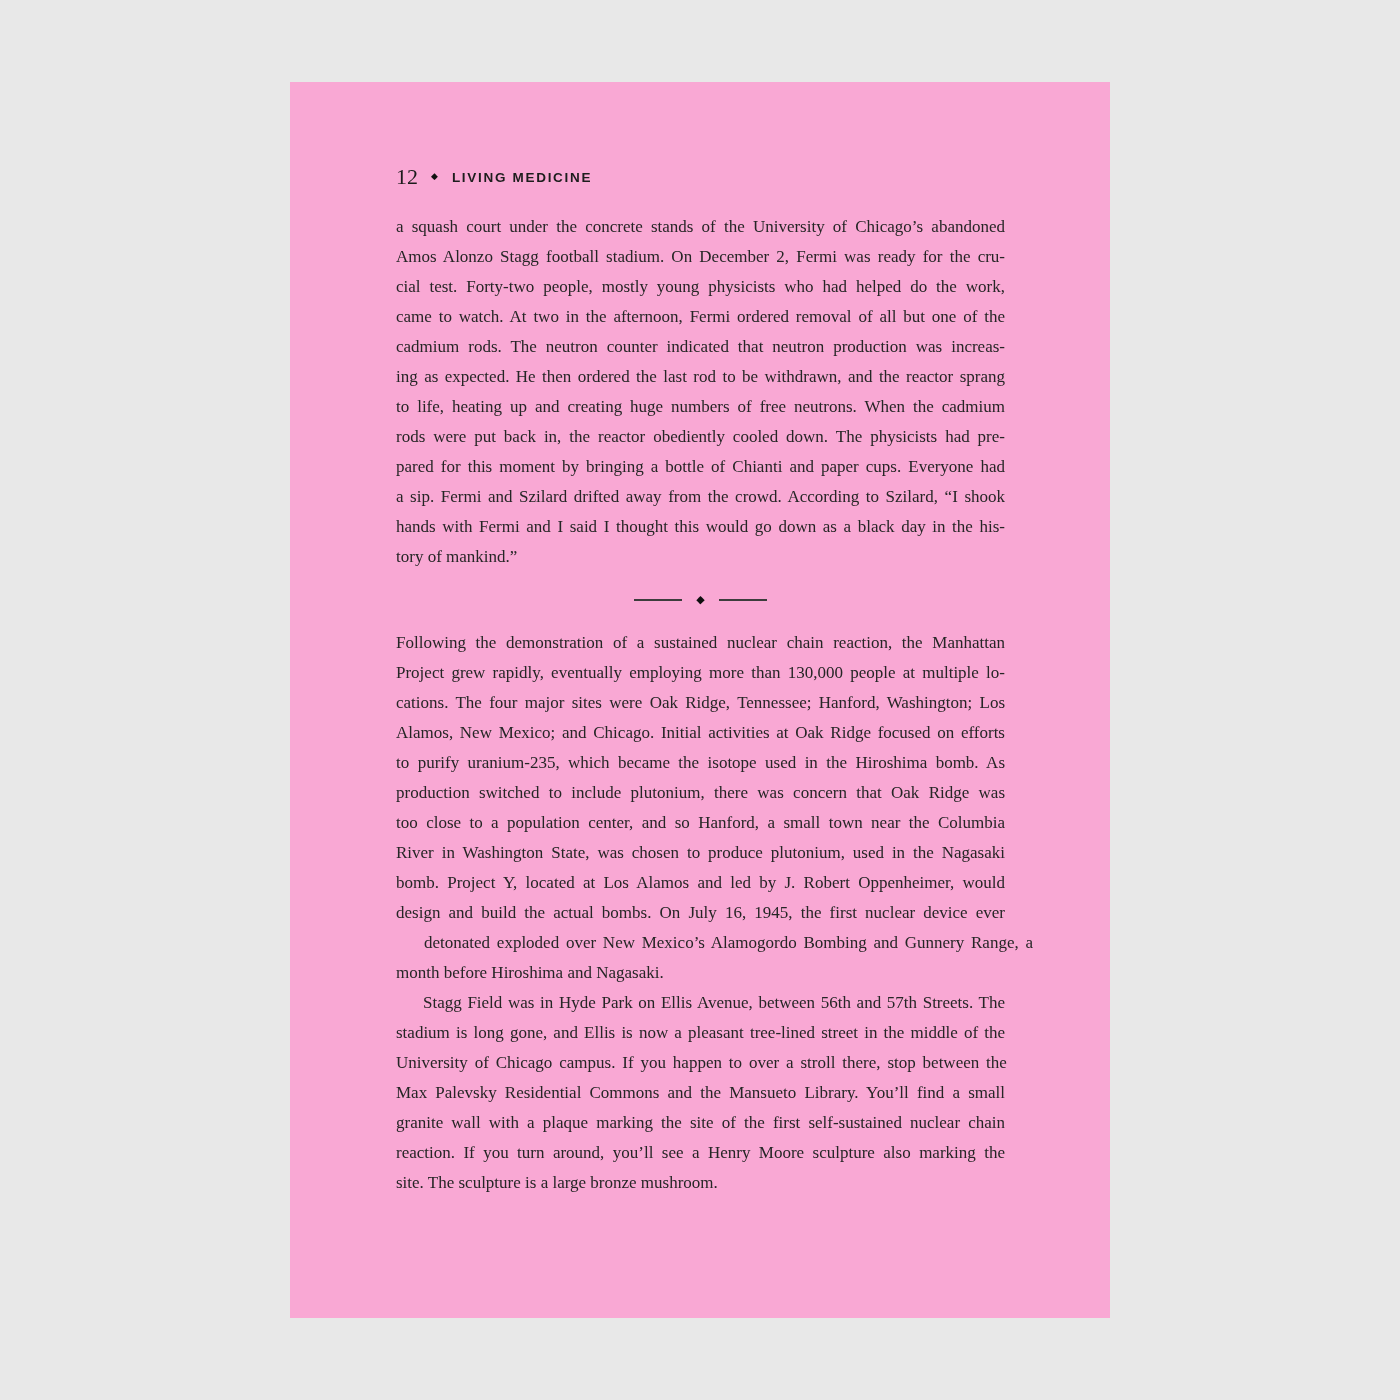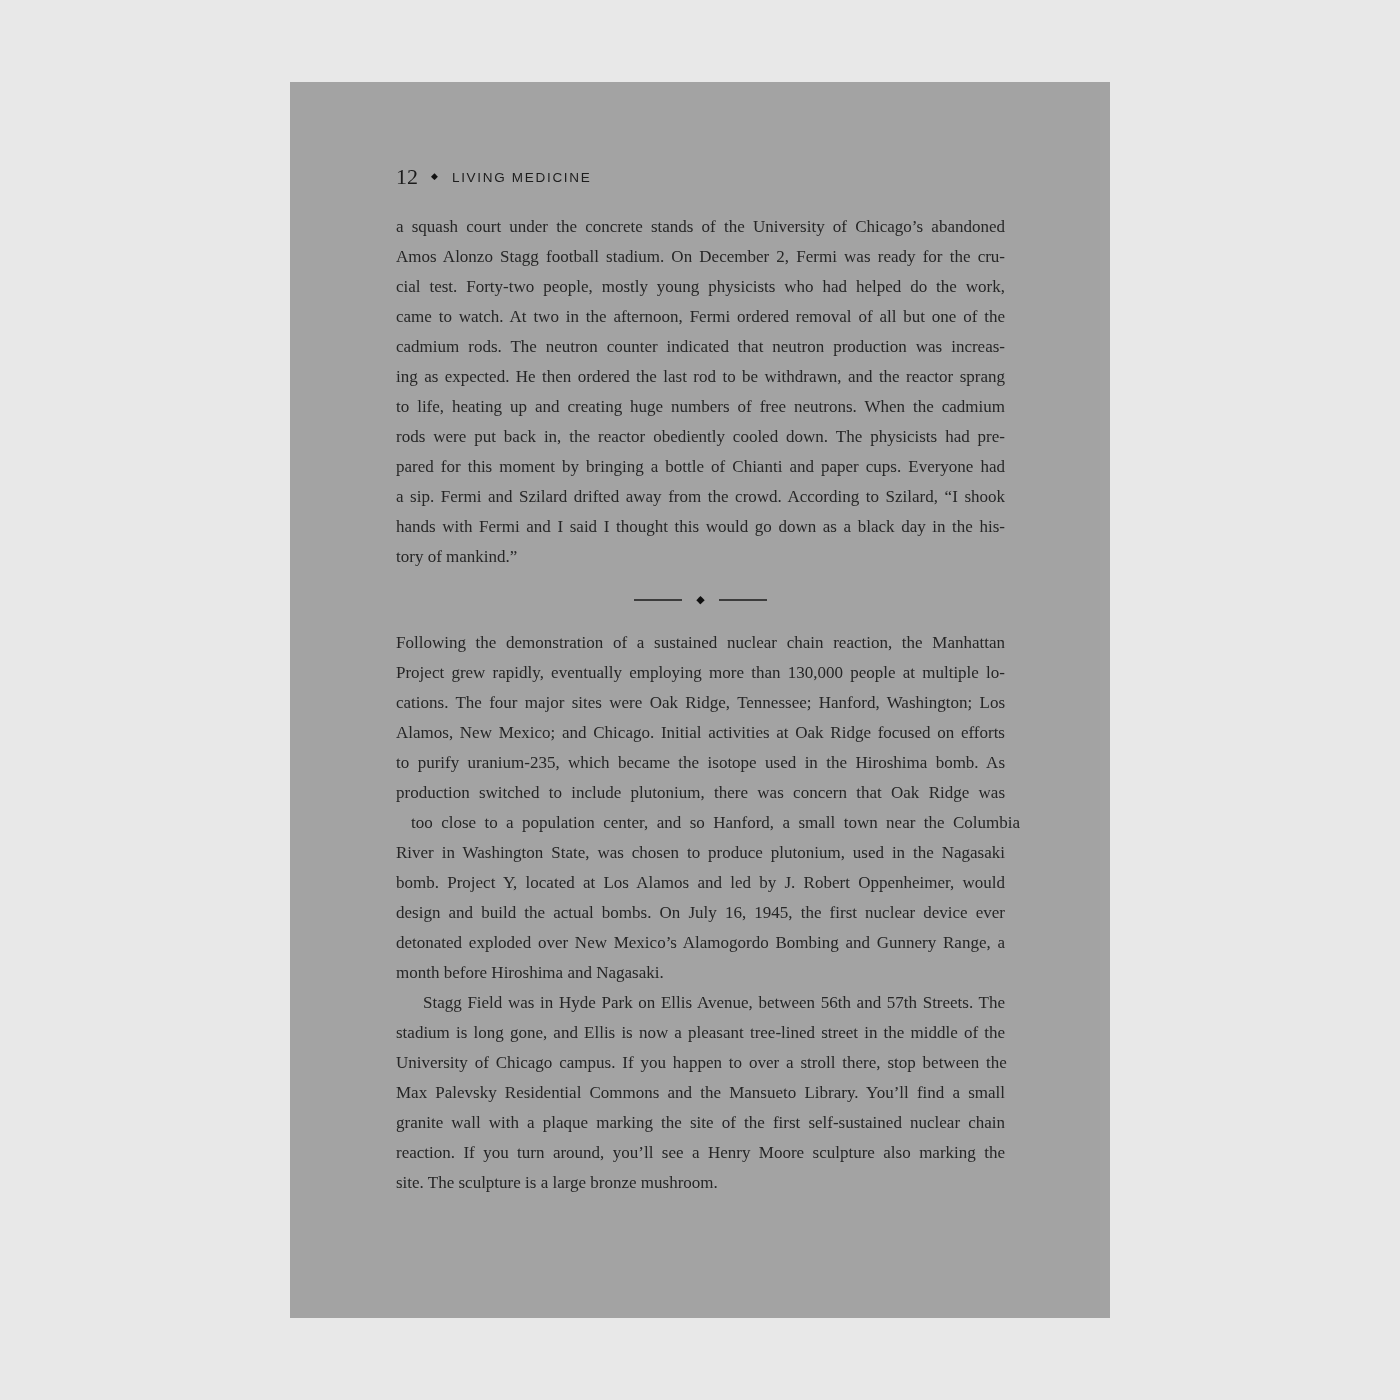--- a/index.html
+++ b/index.html
@@ -13,21 +13,21 @@
     height: 1400px;
     background: #e8e8e8;
     overflow: hidden;
   }
   .book-page {
     position: absolute;
     left: 290px;
     top: 82px;
     width: 820px;
     height: 1236px;
-    background: #a3a3a3;
+    background: #f9a8d4;
     box-sizing: border-box;
     padding: 0 105px 0 106px;
   }
   .running-header {
     margin-top: 83px;
     height: 24px;
     display: flex;
     align-items: center;
     color: #1b1b1b;
   }
@@ -39,21 +39,21 @@
   }
   .header-diamond {
     font-family: "DejaVu Sans", sans-serif;
     font-size: 9px;
     margin: 0 14px 0 13px;
     transform: translateY(-1px);
     color: #111;
   }
   .book-title {
     font-family: "Liberation Sans", sans-serif;
-    font-weight: 400;
+    font-weight: 700;
     font-size: 13.5px;
     letter-spacing: 1.7px;
     color: #1d1d1d;
     transform: translateY(-0.5px);
   }
   .page-content {
     margin-top: 23px;
     font-family: "Liberation Serif", serif;
     font-size: 17px;
     color: #262626;
@@ -118,25 +118,25 @@
           <span class="divider-diamond">◆</span>
           <span class="divider-rule"></span>
         </div>
         <div class="paragraph">
           <div class="line just"><span class="ltxt" style="word-spacing: 5.42969px;">Following the demonstration of a sustained nuclear chain reaction, the Manhattan</span></div>
           <div class="line just"><span class="ltxt" style="word-spacing: 2.97301px;">Project grew rapidly, eventually employing more than 130,000 people at multiple lo-</span></div>
           <div class="line just"><span class="ltxt" style="word-spacing: 3.0625px;">cations. The four major sites were Oak Ridge, Tennessee; Hanford, Washington; Los</span></div>
           <div class="line just"><span class="ltxt" style="word-spacing: 2.46354px;">Alamos, New Mexico; and Chicago. Initial activities at Oak Ridge focused on efforts</span></div>
           <div class="line just"><span class="ltxt" style="word-spacing: 4.16536px;">to purify uranium-235, which became the isotope used in the Hiroshima bomb. As</span></div>
           <div class="line just"><span class="ltxt" style="word-spacing: 5.0625px;">production switched to include plutonium, there was concern that Oak Ridge was</span></div>
-          <div class="line just"><span class="ltxt" style="word-spacing: 4.16183px; margin-left: 15px;">too close to a population center, and so Hanford, a small town near the Columbia</span></div>
+          <div class="line just"><span class="ltxt" style="word-spacing: 4.16183px;">too close to a population center, and so Hanford, a small town near the Columbia</span></div>
           <div class="line just"><span class="ltxt" style="word-spacing: 3.67578px;">River in Washington State, was chosen to produce plutonium, used in the Nagasaki</span></div>
           <div class="line just"><span class="ltxt" style="word-spacing: 4.00601px;">bomb. Project Y, located at Los Alamos and led by J. Robert Oppenheimer, would</span></div>
           <div class="line just"><span class="ltxt" style="word-spacing: 3.87723px;">design and build the actual bombs. On July 16, 1945, the first nuclear device ever</span></div>
-          <div class="line just"><span class="ltxt" style="word-spacing: 2.49844px;">detonated exploded over New Mexico’s Alamogordo Bombing and Gunnery Range, a</span></div>
+          <div class="line just"><span class="ltxt" style="word-spacing: 2.49844px; margin-left: 28px;">detonated exploded over New Mexico’s Alamogordo Bombing and Gunnery Range, a</span></div>
           <div class="line"><span class="ltxt">month before Hiroshima and Nagasaki.</span></div>
         </div>
         <div class="paragraph">
           <div class="line just indent"><span class="ltxt" style="word-spacing: 1.41629px;">Stagg Field was in Hyde Park on Ellis Avenue, between 56th and 57th Streets. The</span></div>
           <div class="line just"><span class="ltxt" style="word-spacing: 1.91602px; margin-top: 20px;">stadium is long gone, and Ellis is now a pleasant tree-lined street in the middle of the</span></div>
           <div class="line just"><span class="ltxt" style="word-spacing: 2.62946px;">University of Chicago campus. If you happen to over a stroll there, stop between the</span></div>
           <div class="line just"><span class="ltxt" style="word-spacing: 3.91051px;">Max Palevsky Residential Commons and the Mansueto Library. You’ll find a small</span></div>
           <div class="line just"><span class="ltxt" style="word-spacing: 3.88822px;">granite wall with a plaque marking the site of the first self-sustained nuclear chain</span></div>
           <div class="line just"><span class="ltxt" style="word-spacing: 4.17668px;">reaction. If you turn around, you’ll see a Henry Moore sculpture also marking the</span></div>
           <div class="line"><span class="ltxt">site. The sculpture is a large bronze mushroom.</span></div>

